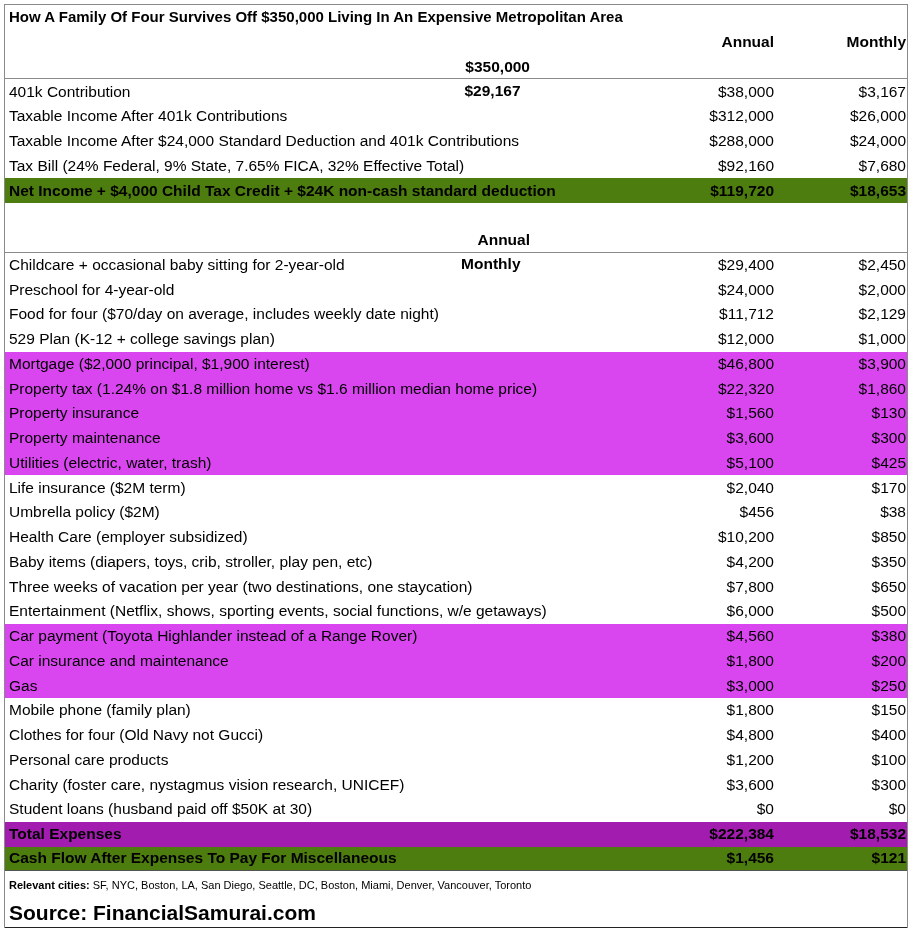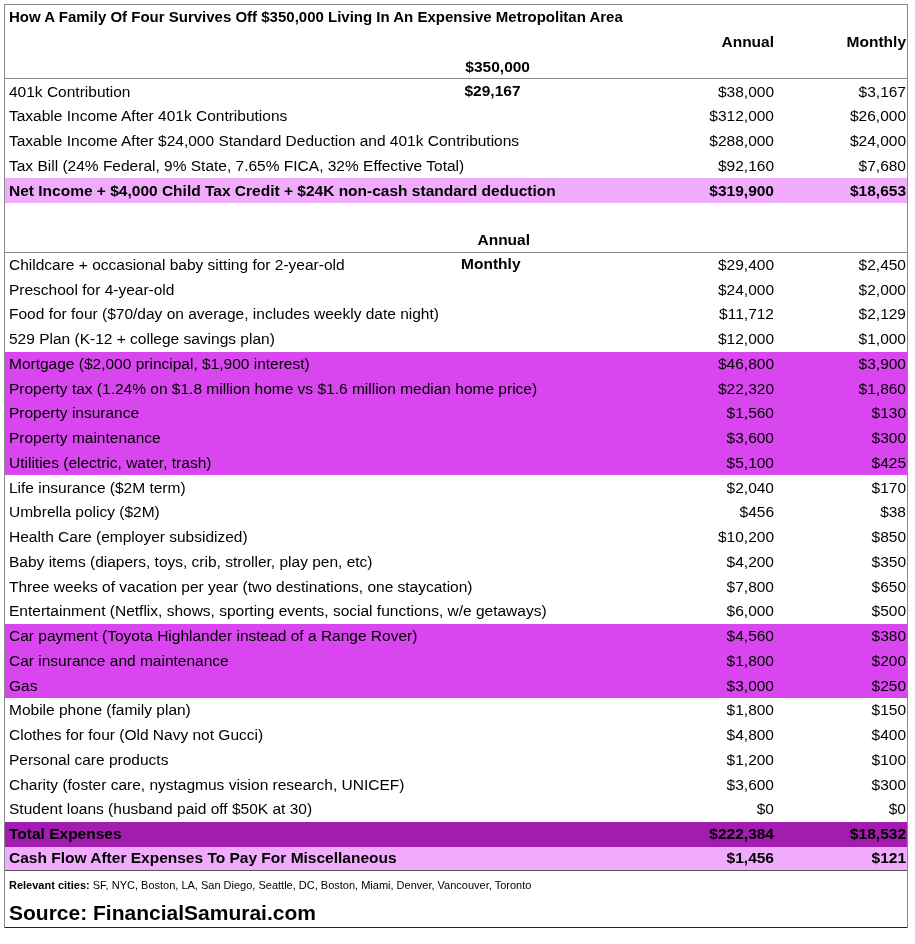--- a/index.html
+++ b/index.html
@@ -8,21 +8,21 @@
   .sheet { position: absolute; left: 4px; top: 4px; width: 904px;
            border: 1px solid #8a8a8a; border-bottom: none; box-sizing: border-box; }
   .row { display: flex; height: 24.75px; align-items: center; font-size: 15.5px;
          line-height: 24px; box-sizing: border-box; }
   .row .lbl { flex: 1; padding-left: 4px; white-space: nowrap; overflow: hidden; }
   .row .ann { width: 150px; text-align: right; padding-right: 2px; white-space: nowrap; }
   .row .mon { width: 130px; text-align: right; padding-right: 1px; white-space: nowrap; }
   .bold { font-weight: bold; }
   .title { font-weight: bold; font-size: 15px; }
   .hdr-line { border-bottom: 1px solid #8a8a8a; flex-direction: column; }
-  .green { background: #f0abfc; align-items: center; }
+  .green { background: #4d7c0f; align-items: center; }
   .pink { background: #d946ef; }
   .salmon { background: #a21caf; }
   .blank { height: 24.75px; }
   .footer-row { height: 27px; font-size: 11px; }
   .source { font-weight: bold; font-size: 21px; height: 30px; }
   .bottom-line { border-bottom: 1.5px solid #222; }
 </style>
 </head>
 <body>
 
@@ -57,21 +57,21 @@
         <span class="mon">$24,000</span>
       </div>
       <div class="row">
         <span class="lbl">Tax Bill (24% Federal, 9% State, 7.65% FICA, 32% Effective Total)</span>
         <span class="ann">$92,160</span>
         <span class="mon">$7,680</span>
       </div>
     </div>
   <div class="row bold green">
     <span class="lbl">Net Income + $4,000 Child Tax Credit + $24K non-cash standard deduction</span>
-    <span class="ann">$319,900</span>
+    <span class="ann">$119,720</span>
     <span class="mon">$18,653</span>
   </div>
   <div class="blank"></div>
   <div class="row bold hdr-line">
     <span class="lbl">Expenses</span>
     <span class="ann">Annual</span>
     <span class="mon">Monthly</span>
   </div>
   <div id="expense-rows">
       <div class="row">

